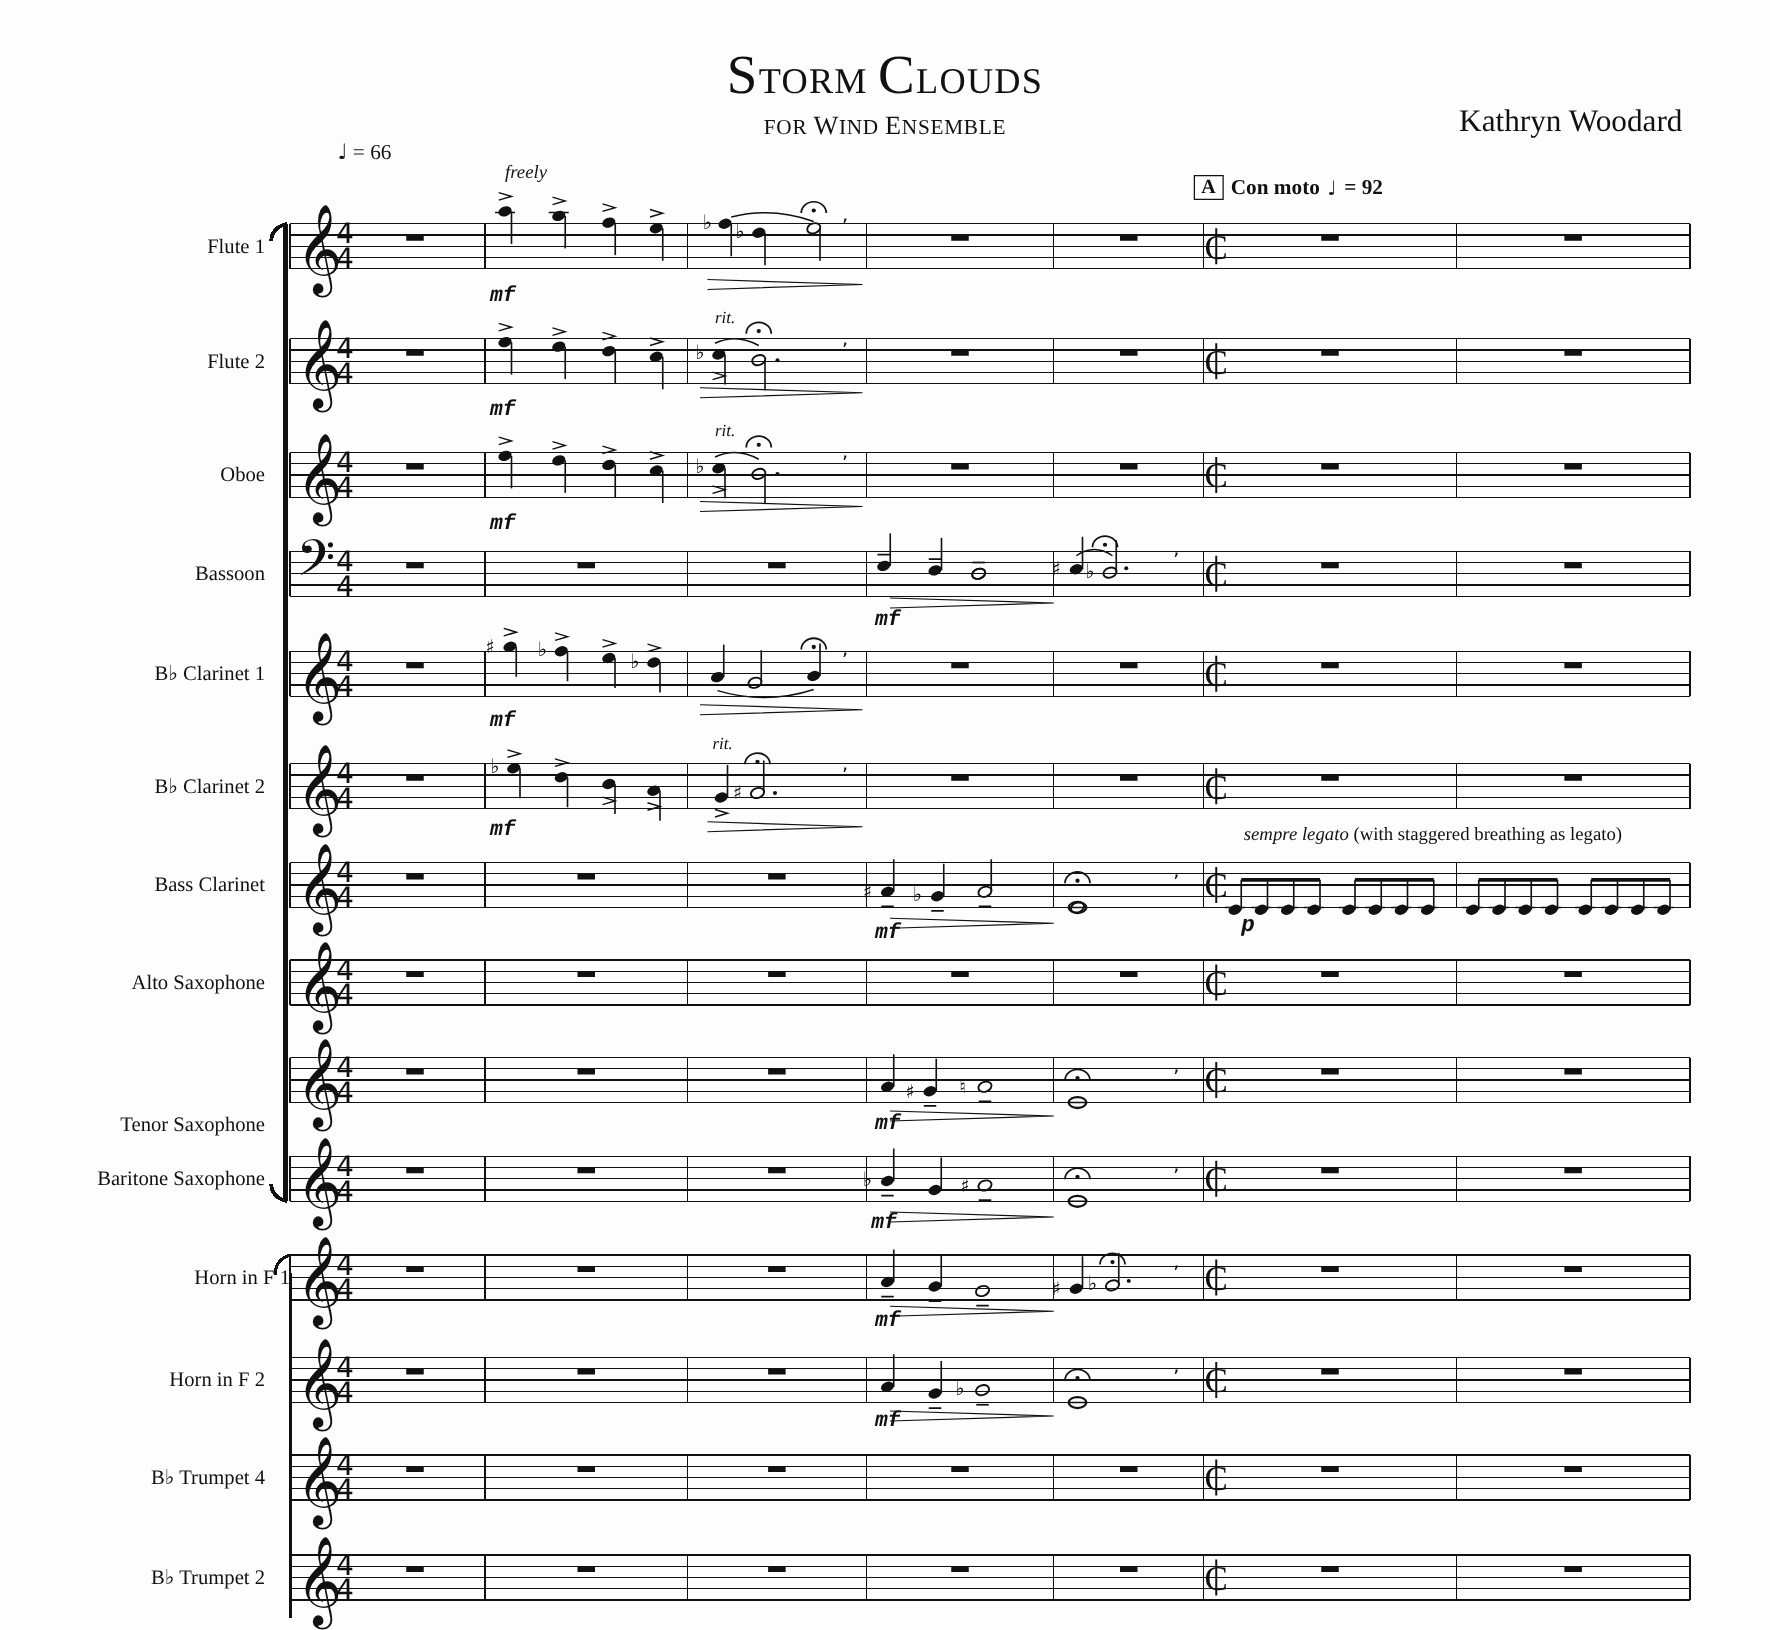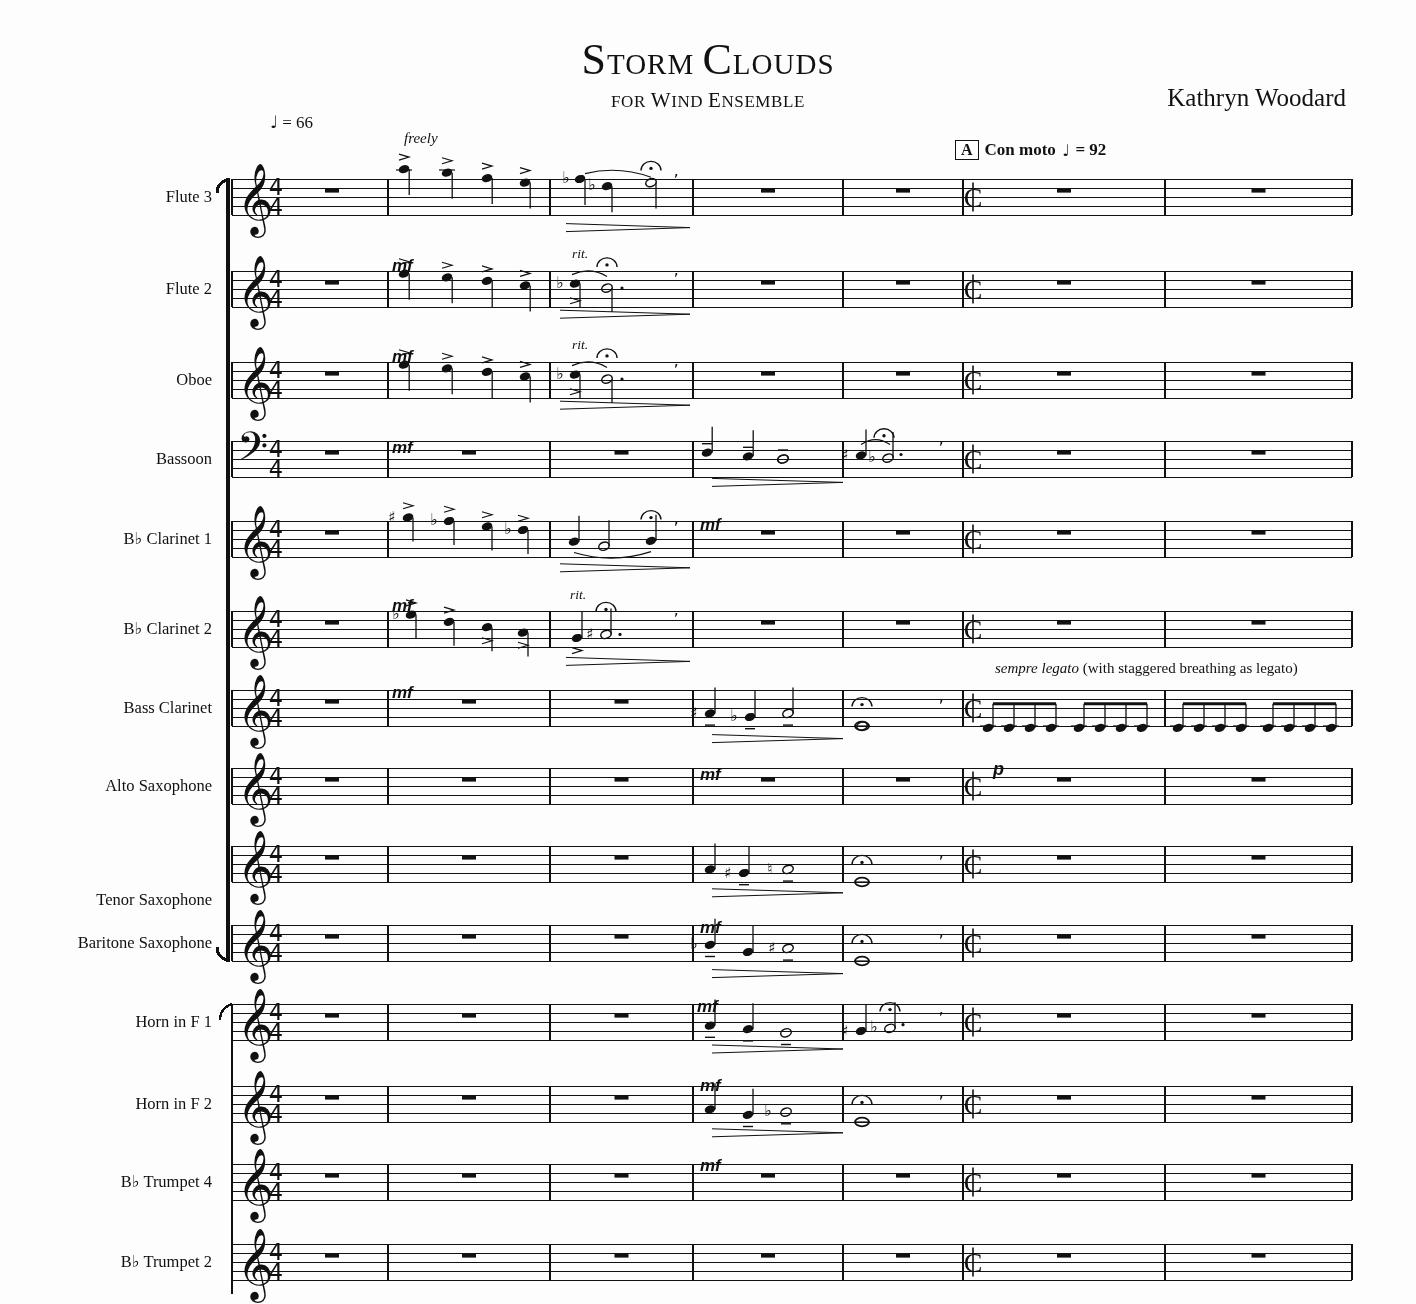--- a/index.html
+++ b/index.html
@@ -38,21 +38,21 @@
   
   #score{position:absolute;left:0;top:0;width:1416px;height:1304px;}
 
   
   .iname{
     position:absolute;text-align:right;font-size:16.5px;white-space:nowrap;
     transform:translateY(-50%);
   }
 
   
-  .dyn{position:absolute;font-family:Liberation Sans, sans-serif;font-style:italic;font-weight:bold;font-size:17px;margin-top:28px;}
+  .dyn{position:absolute;font-family:Liberation Mono, monospace;font-style:italic;font-weight:bold;font-size:17px;}
   .rit{position:absolute;font-size:13.5px;font-style:italic;}
 
   svg{display:block;}
 </style>
 </head>
 <body>
 
 <div class="title">
   <span class="big">S</span><span class="small">TORM </span><span class="big">C</span><span class="small">LOUDS</span>
 </div>
@@ -706,26 +706,26 @@
       <line x1="781" y1="1123.8" x2="791" y2="1123.8" stroke="#111" stroke-width="1.4"></line>
       <ellipse cx="862" cy="1122" rx="7" ry="4.4" fill="none" stroke="#111" stroke-width="1.8"></ellipse>
       <line x1="854" y1="1122" x2="870" y2="1122" stroke="#111" stroke-width="1.2"></line>
       <path d="M852,1104.4 A10,9 0 0 1 872,1104.4" fill="none" stroke="#111" stroke-width="1.4"></path>
       <circle cx="862" cy="1102.4" r="1.7" fill="#111"></circle>
       <text x="941" y="1107.6" font-size="16" font-family="&quot;DejaVu Sans&quot;, sans-serif" text-anchor="middle">’</text>
       <path d="M712,1128.8 L843,1132.8 M712,1136.8 L843,1132.8" fill="none" stroke="#111" stroke-width="1"></path>
     </g>
 </svg>
 
-<div class="iname" style="top: 197px; left: 0px; width: 212px;">Flute 3</div>
+<div class="iname" style="top: 197px; left: 0px; width: 212px;">Flute 1</div>
 <div class="iname" style="top: 289px; left: 0px; width: 212px;">Flute 2</div>
 <div class="iname" style="top: 380px; left: 0px; width: 212px;">Oboe</div>
 <div class="iname" style="top: 459px; left: 0px; width: 212px;">Bassoon</div>
 <div class="iname" style="top: 539px; left: 0px; width: 212px;">B♭ Clarinet 1</div>
 <div class="iname" style="top: 629px; left: 0px; width: 212px;">B♭ Clarinet 2</div>
 <div class="iname" style="top: 708px; left: 0px; width: 212px;">Bass Clarinet</div>
 <div class="iname" style="top: 786px; left: 0px; width: 212px;">Alto Saxophone</div>
 <div class="iname" style="top: 900px; left: 0px; width: 212px;">Tenor Saxophone</div>
 <div class="iname" style="top: 943px; left: 0px; width: 212px;">Baritone Saxophone</div>
-<div class="iname" style="top: 1022px; left: 0px; width: 212px;">Horn in F 1</div>
+<div class="iname" style="top: 1022px; left: 0px; width: 212px; padding-left: 20px;">Horn in F 1</div>
 <div class="iname" style="top: 1104px; left: 0px; width: 212px;">Horn in F 2</div>
 <div class="iname" style="top: 1182px; left: 0px; width: 212px;">B♭ Trumpet 4</div>
 <div class="iname" style="top: 1262px; left: 0px; width: 212px;">B♭ Trumpet 2</div>
 
 </body></html>

